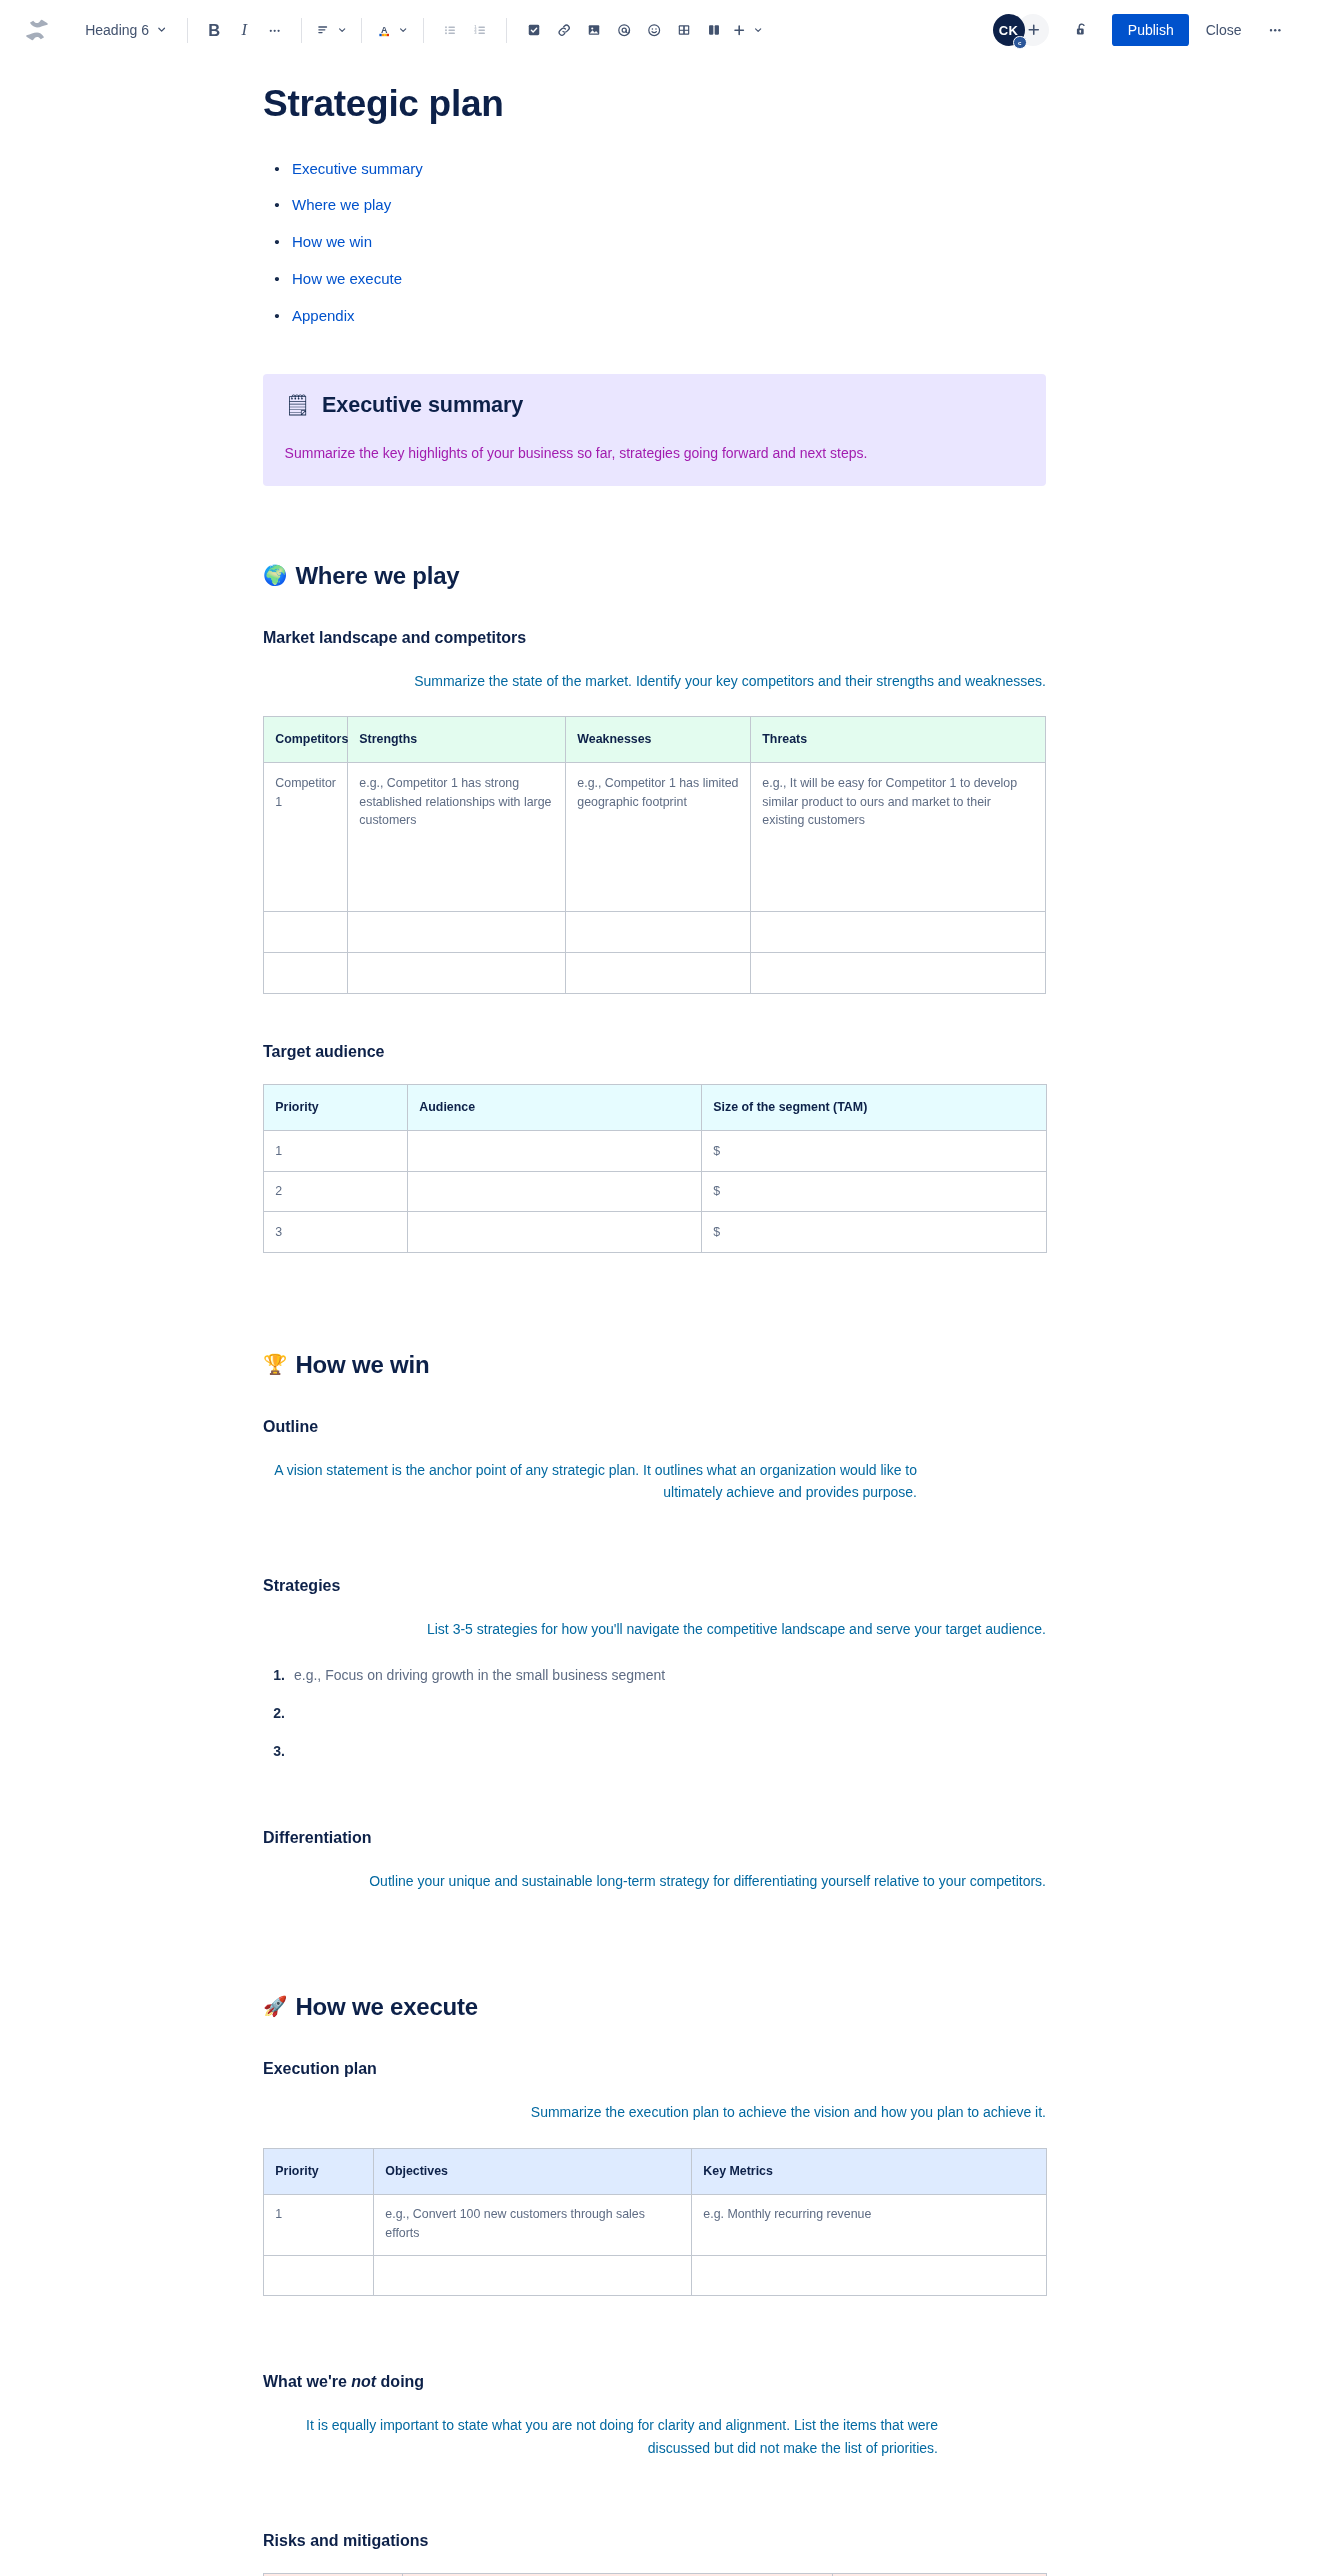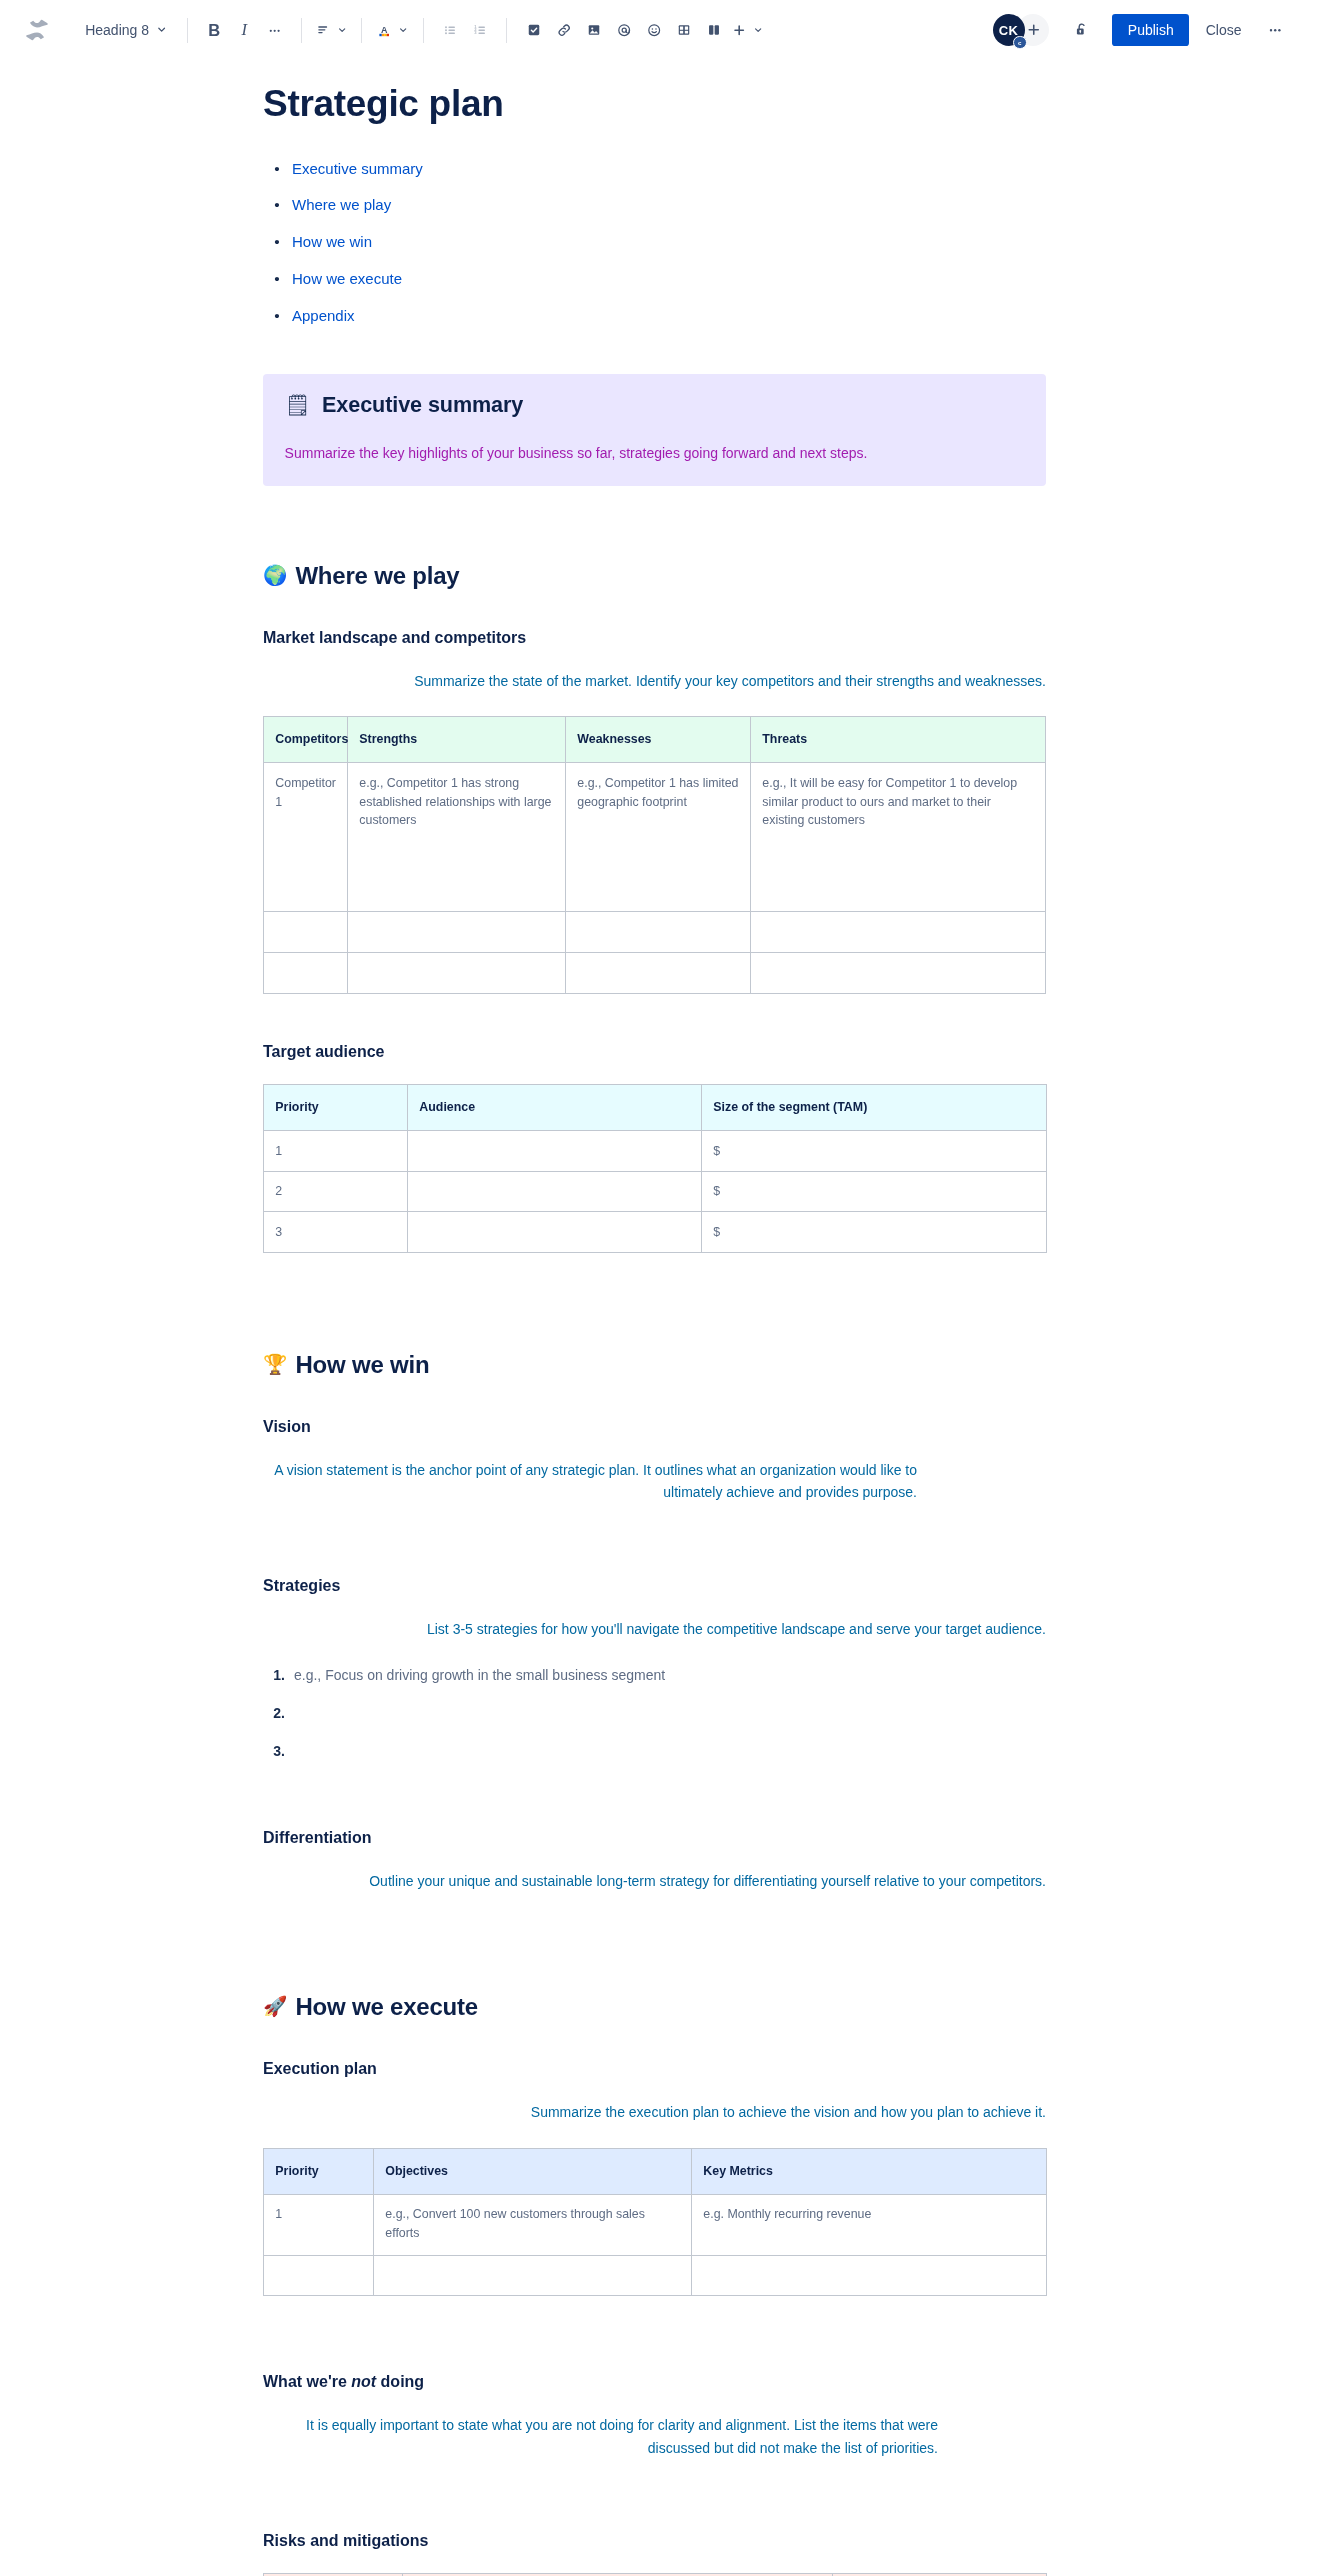--- a/index.html
+++ b/index.html
@@ -204,21 +204,21 @@
 <div class="toolbar">
 
   <div class="tb-logo">
     <svg width="24" height="24" viewBox="0 0 24 24">
         <path d="M1.5 17.3c-.4.6-.2 1.4.4 1.8l4.8 3c.6.4 1.4.2 1.8-.5.8-1.4 1.9-2.7 3.6-2.7 1.3 0 2.4.6 3.7 2.3l3.3-2c-2.4-3.4-4.5-4.6-7.1-4.6-3.7 0-6.2 2-10.5 2.7z" fill="#A5ADBA"></path>
         <path d="M22.5 6.7c.4-.6.2-1.4-.4-1.8l-4.8-3c-.6-.4-1.4-.2-1.8.5-.8 1.4-1.9 2.7-3.6 2.7-1.3 0-2.4-.6-3.7-2.3l-3.3 2c2.4 3.4 4.5 4.6 7.1 4.6 3.7 0 6.2-2 10.5-2.7z" fill="#A5ADBA"></path>
       </svg>
   </div>
 
   <div class="tb-btn wide">
-    <span class="tb-label">Heading 8</span>
+    <span class="tb-label">Heading 6</span>
     <span class="chev">
       <svg width="11.3" height="11.3" viewBox="0 0 24 24">
           <path d="M6 9l6 6 6-6" stroke="#42526E" stroke-width="2.6" fill="none" stroke-linecap="round" stroke-linejoin="round"></path>
         </svg>
     </span>
   </div>
 
   <div class="tb-sep"></div>
 
   <div class="tb-btn">
@@ -521,21 +521,21 @@
     </tbody>
   </table>
 
   <div class="gap-xl"></div>
 
   <h2 class="sec">
     <span class="emo">🏆</span>
     <span>How we win</span>
   </h2>
 
-  <h3 class="sub">Vision</h3>
+  <h3 class="sub">Outline</h3>
   <p class="body" style="max-width:654px">A vision statement is the anchor point of any strategic plan. It outlines what an organization would like to ultimately achieve and provides purpose.</p>
 
   <div class="gap-m"></div>
 
   <h3 class="sub">Strategies</h3>
   <p class="body">List 3-5 strategies for how you'll navigate the competitive landscape and serve your target audience.</p>
 
   <ol class="strat">
     <li>e.g., Focus on driving growth in the small business segment</li>
     <li></li>

